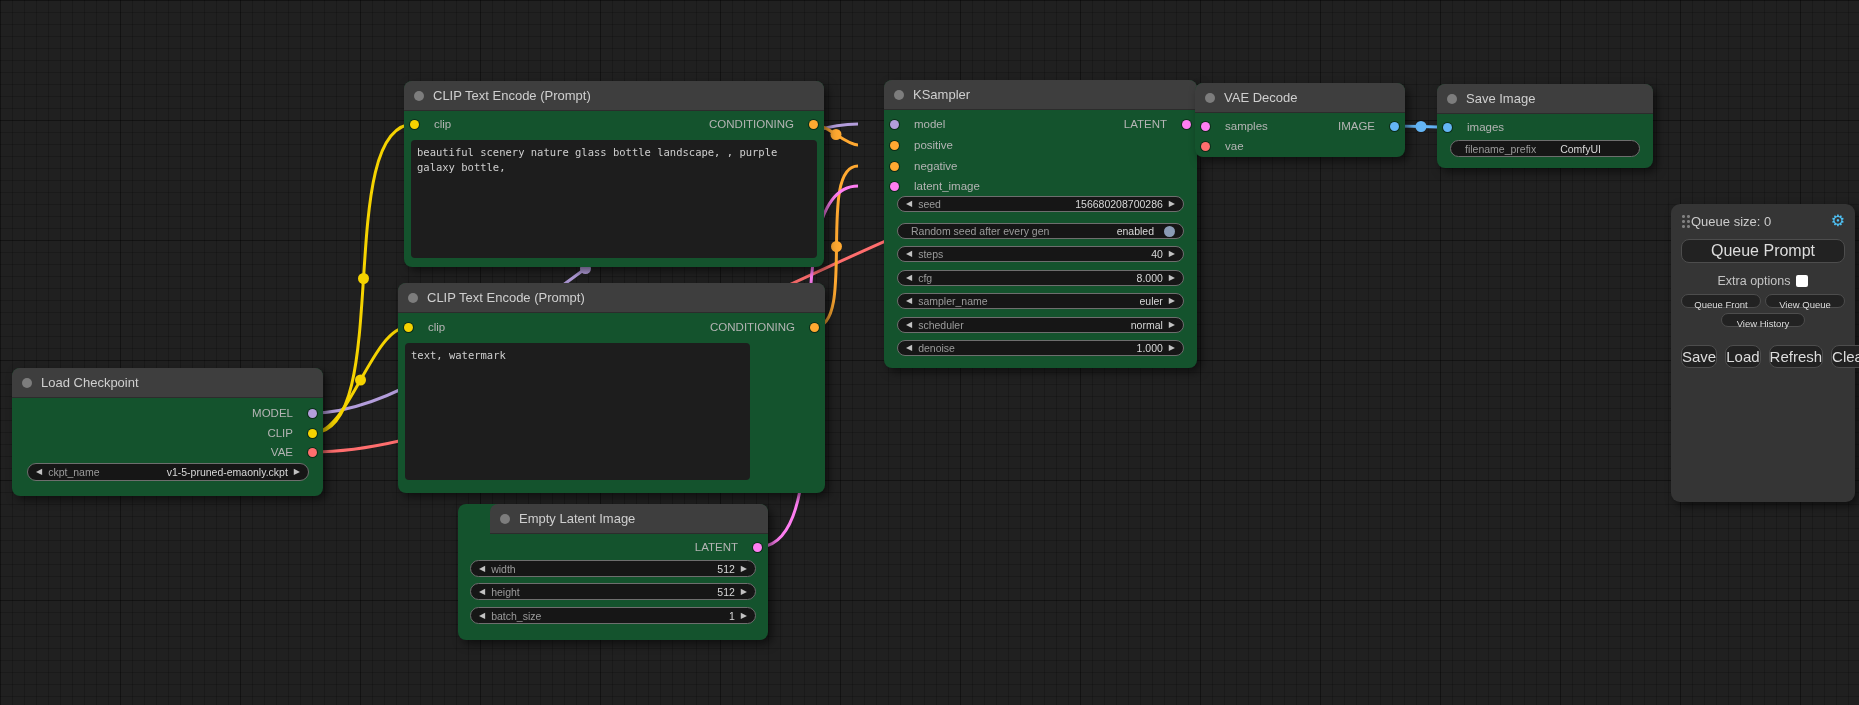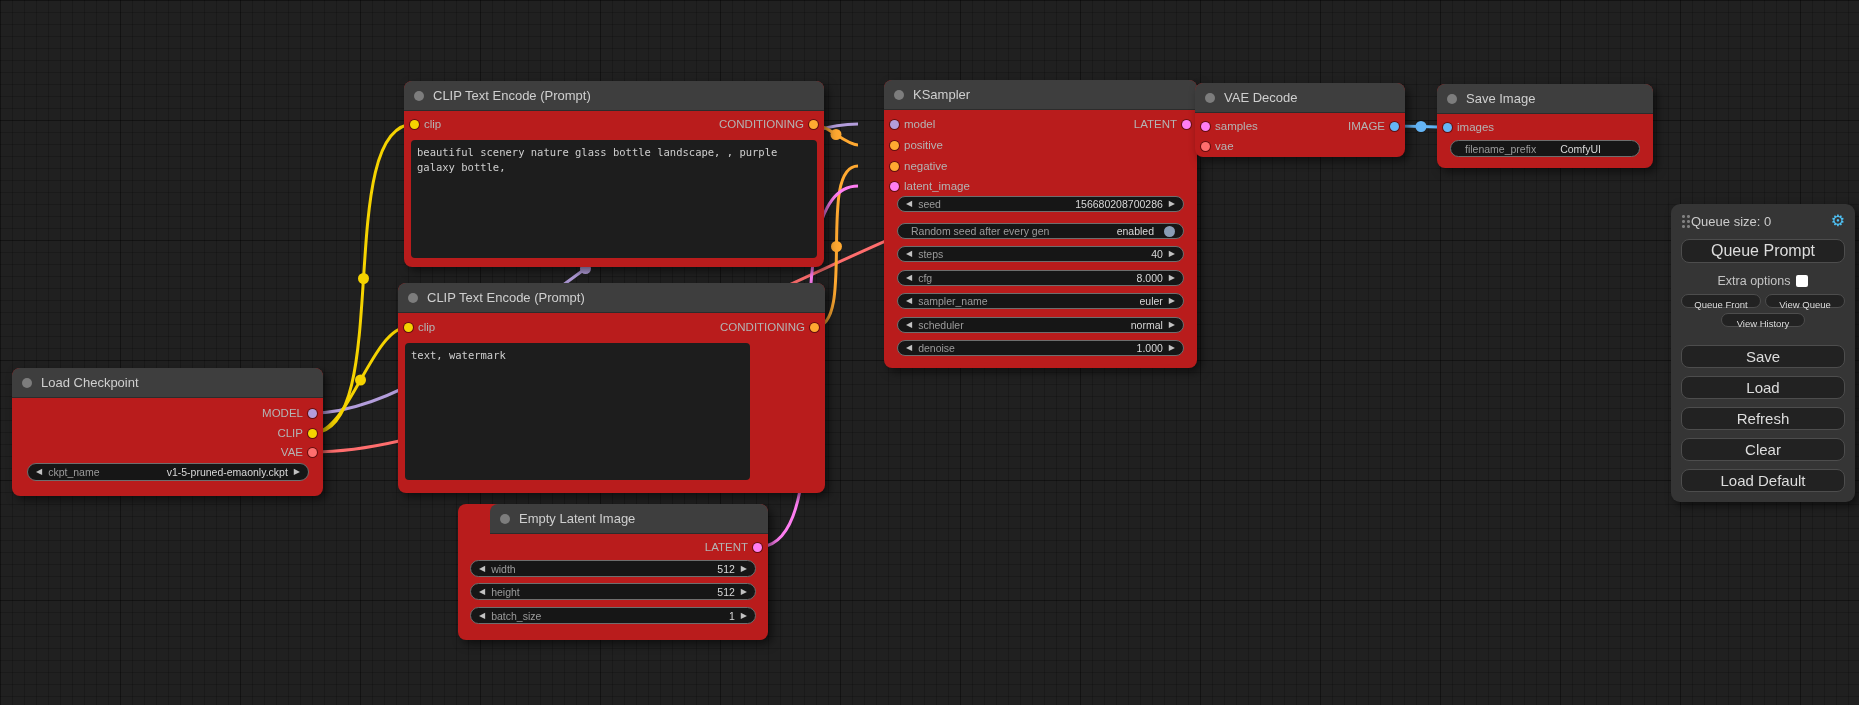--- a/index.html
+++ b/index.html
@@ -14,39 +14,39 @@
       linear-gradient(to bottom, rgba(0,0,0,0.18) 1px, transparent 1px);
     background-size: 120px 120px, 120px 120px, 12px 12px, 12px 12px;
     position: relative;
   }
   #canvas { position: absolute; inset: 0; }
   #wires { position: absolute; left: 0; top: 0; pointer-events: none; }
 
   
   .node {
     position: absolute;
-    background: #b91c1c;
+    background: #14532d;
     border-radius: 8px;
     box-shadow: 4px 4px 10px rgba(0,0,0,0.55);
     color: #c8c8c8;
   }
   .node .titlebar {
     height: 30px;
     background: #3e3e3e;
     border-radius: 8px 8px 0 0;
     display: flex; align-items: center;
     padding-left: 10px; gap: 9px;
     border-bottom: 1px solid #2c2c2c;
   }
   .node .title-dot {
     width: 10px; height: 10px; border-radius: 50%;
     background: #7d7d7d; flex: 0 0 auto;
   }
   .node .title-text { font-size: 13px; color: #cfcfcf; white-space: nowrap; }
-  .port { position: absolute; height: 12px; display: flex; align-items: center; gap: 5px; }
+  .port { position: absolute; height: 12px; display: flex; align-items: center; gap: 15px; }
   .port .dot {
     width: 9px; height: 9px; border-radius: 50%;
     box-shadow: 0 0 0 1px rgba(0,0,0,0.45); flex: 0 0 auto;
   }
   .port .plabel { font-size: 11.5px; color: #b4b4b4; white-space: nowrap; }
   .port.in  { left: 6px; }
   .port.out { right: 6px; flex-direction: row-reverse; }
 
   .widget {
     position: absolute;
@@ -103,21 +103,21 @@
   .qbtn.prompt { font-size: 16px; }
   .extra-row {
     display: flex; align-items: center; justify-content: center;
     gap: 6px; margin: 11px 0 6px 0;
     font-size: 12.5px; color: #c4c4c4;
   }
   .checkbox { width: 12px; height: 12px; background: #ffffff; border-radius: 2px; cursor: pointer; }
   .small-row { display: flex; gap: 4px; margin-bottom: 5px; justify-content: center; }
   .qbtn.small { height: 14px; font-size: 9.5px; border-radius: 8px; padding: 4px 6px; width: auto; flex: 1; }
   .qbtn.small.fixed { flex: 0 0 auto; width: 84px; }
-  .big-col { display: flex; flex-direction: column; gap: 8px; margin-top: 13px; }
+  .big-col { display: flex; flex-direction: row; gap: 8px; margin-top: 13px; }
   .qbtn.big2 { height: 23px; font-size: 15px; }
 </style>
 </head>
 <body>
 
 <div id="canvas">
   <svg id="wires" width="1859" height="705">
       <path d="M 313 413 C 467.2210264522967 413 703.7789735477033 124 858 124" fill="none" stroke="#B39DDB" stroke-width="3"></path>
       <circle cx="585.5" cy="268.5" r="5.5" fill="#B39DDB"></circle>
       <path d="M 313 433 C 394.2719201200513 433 332.7280798799487 124 414 124" fill="none" stroke="#F5D300" stroke-width="3"></path>

